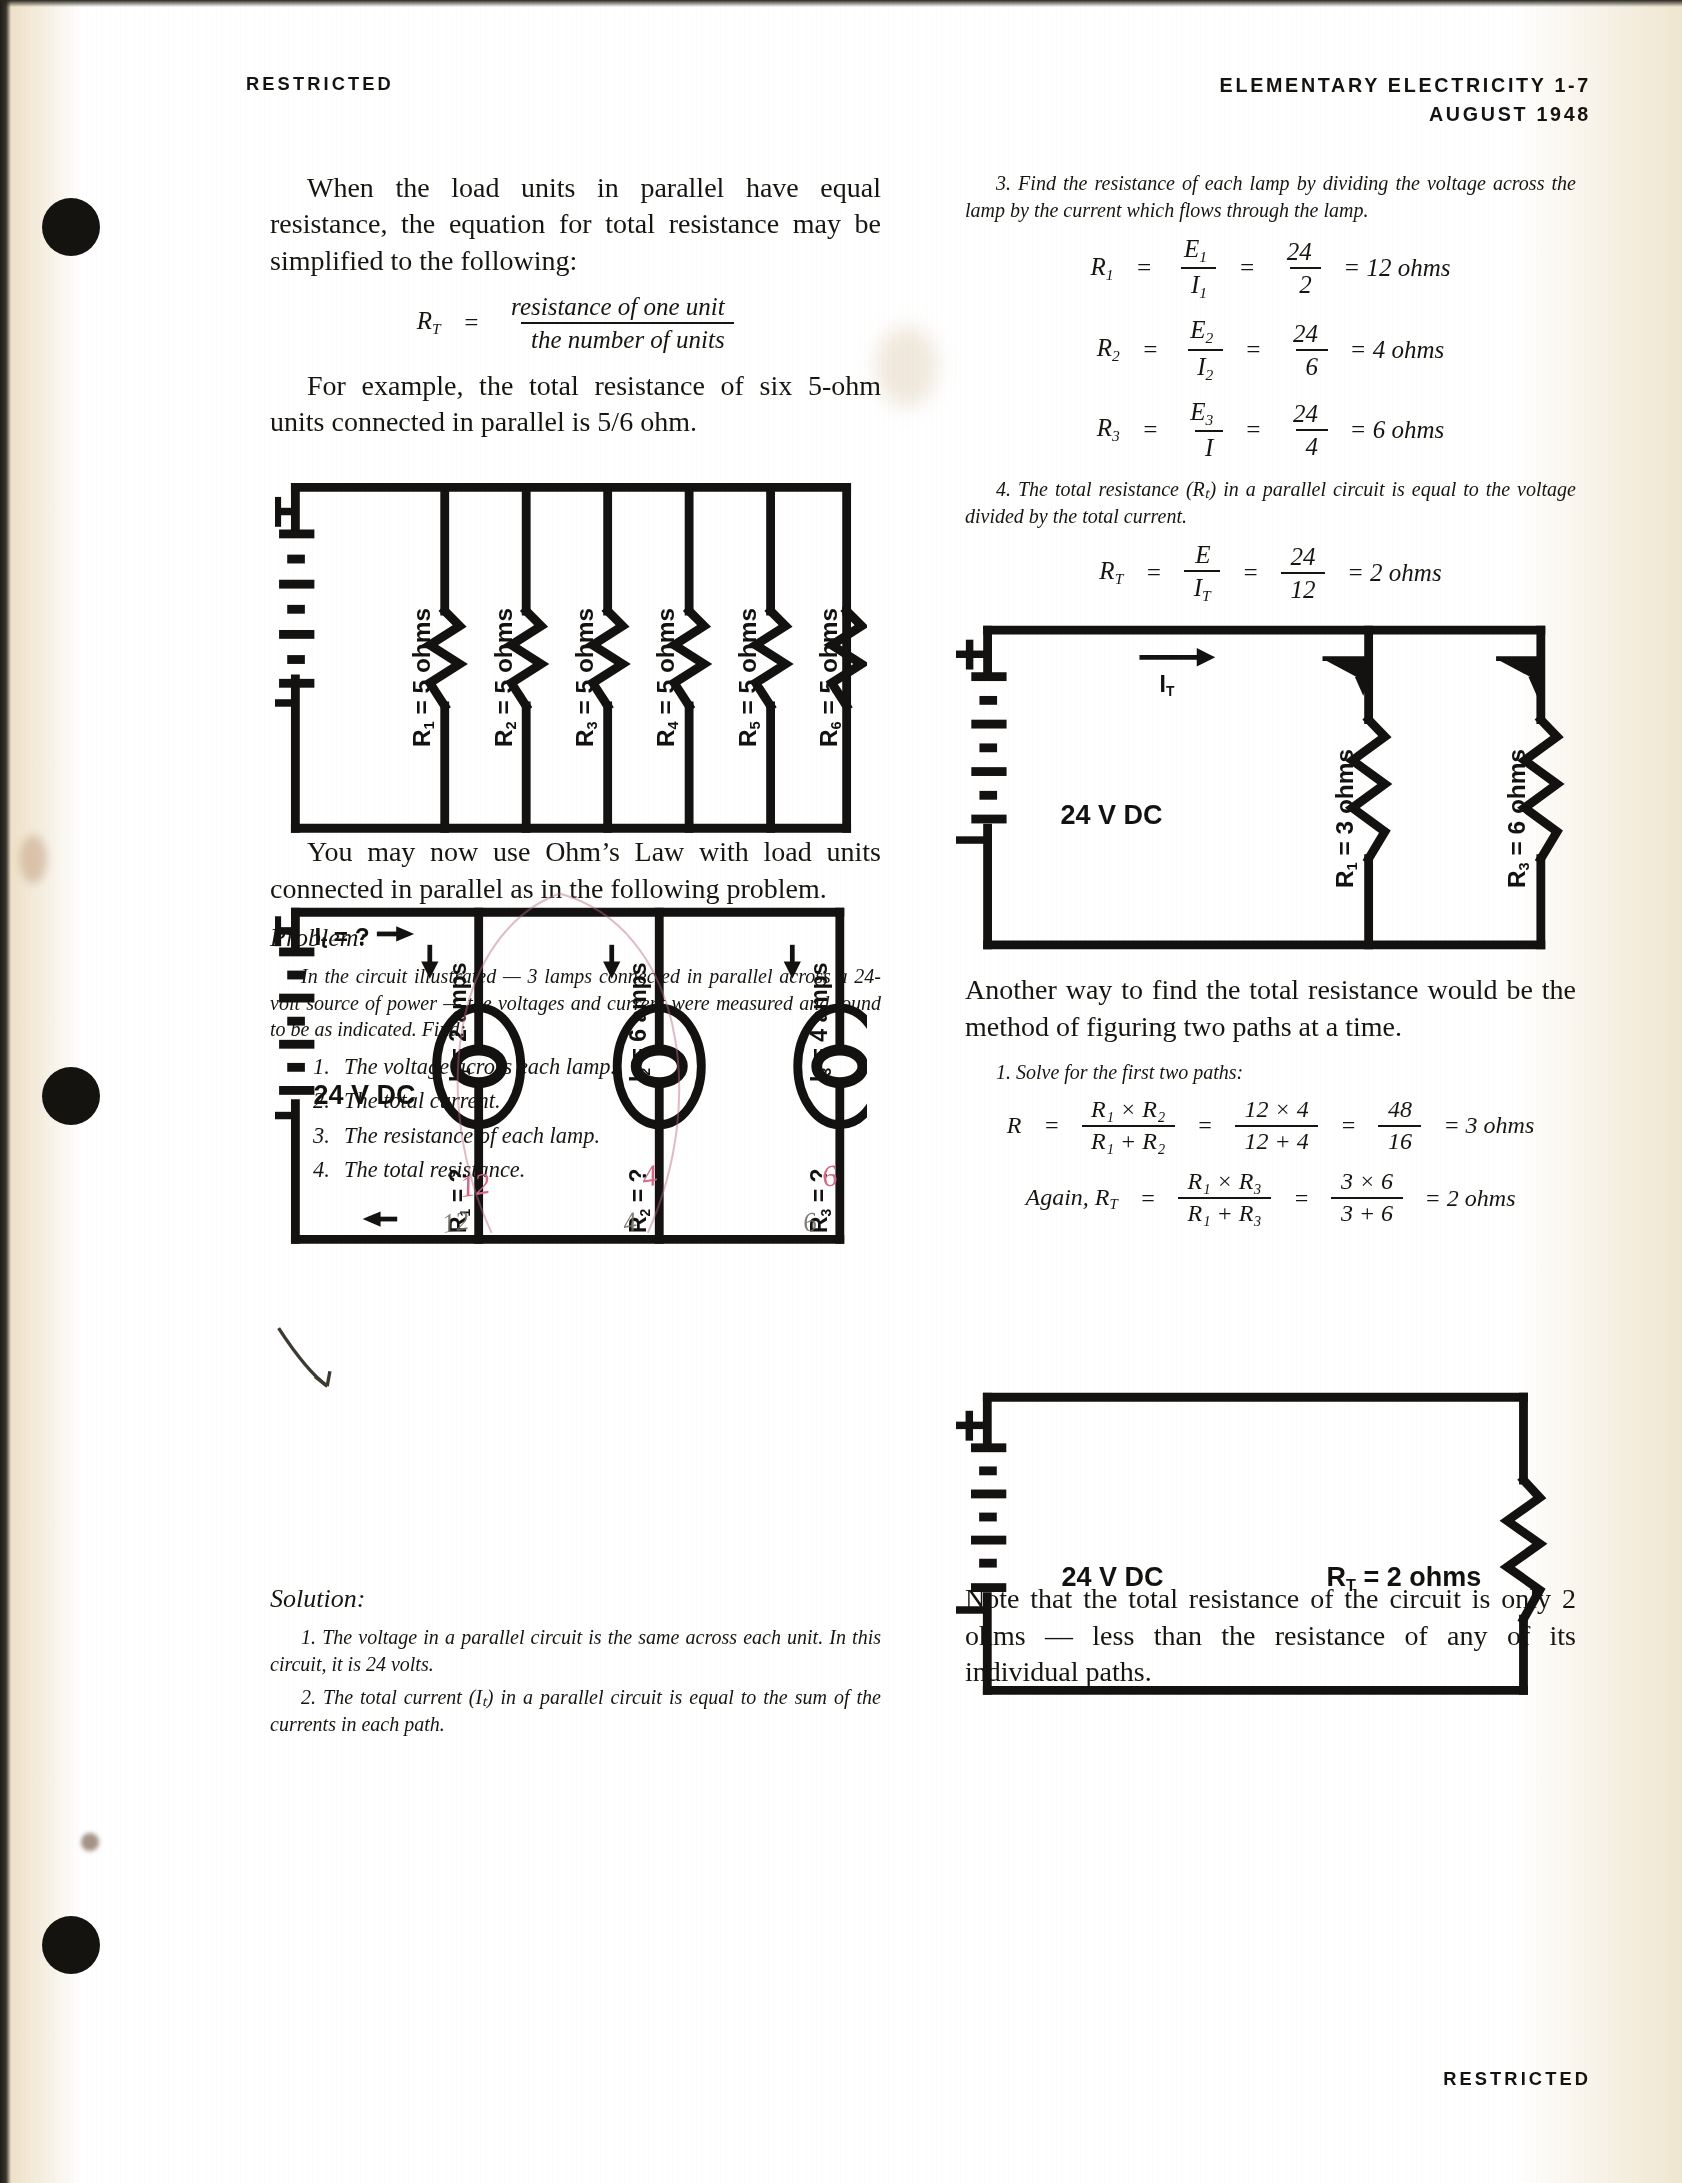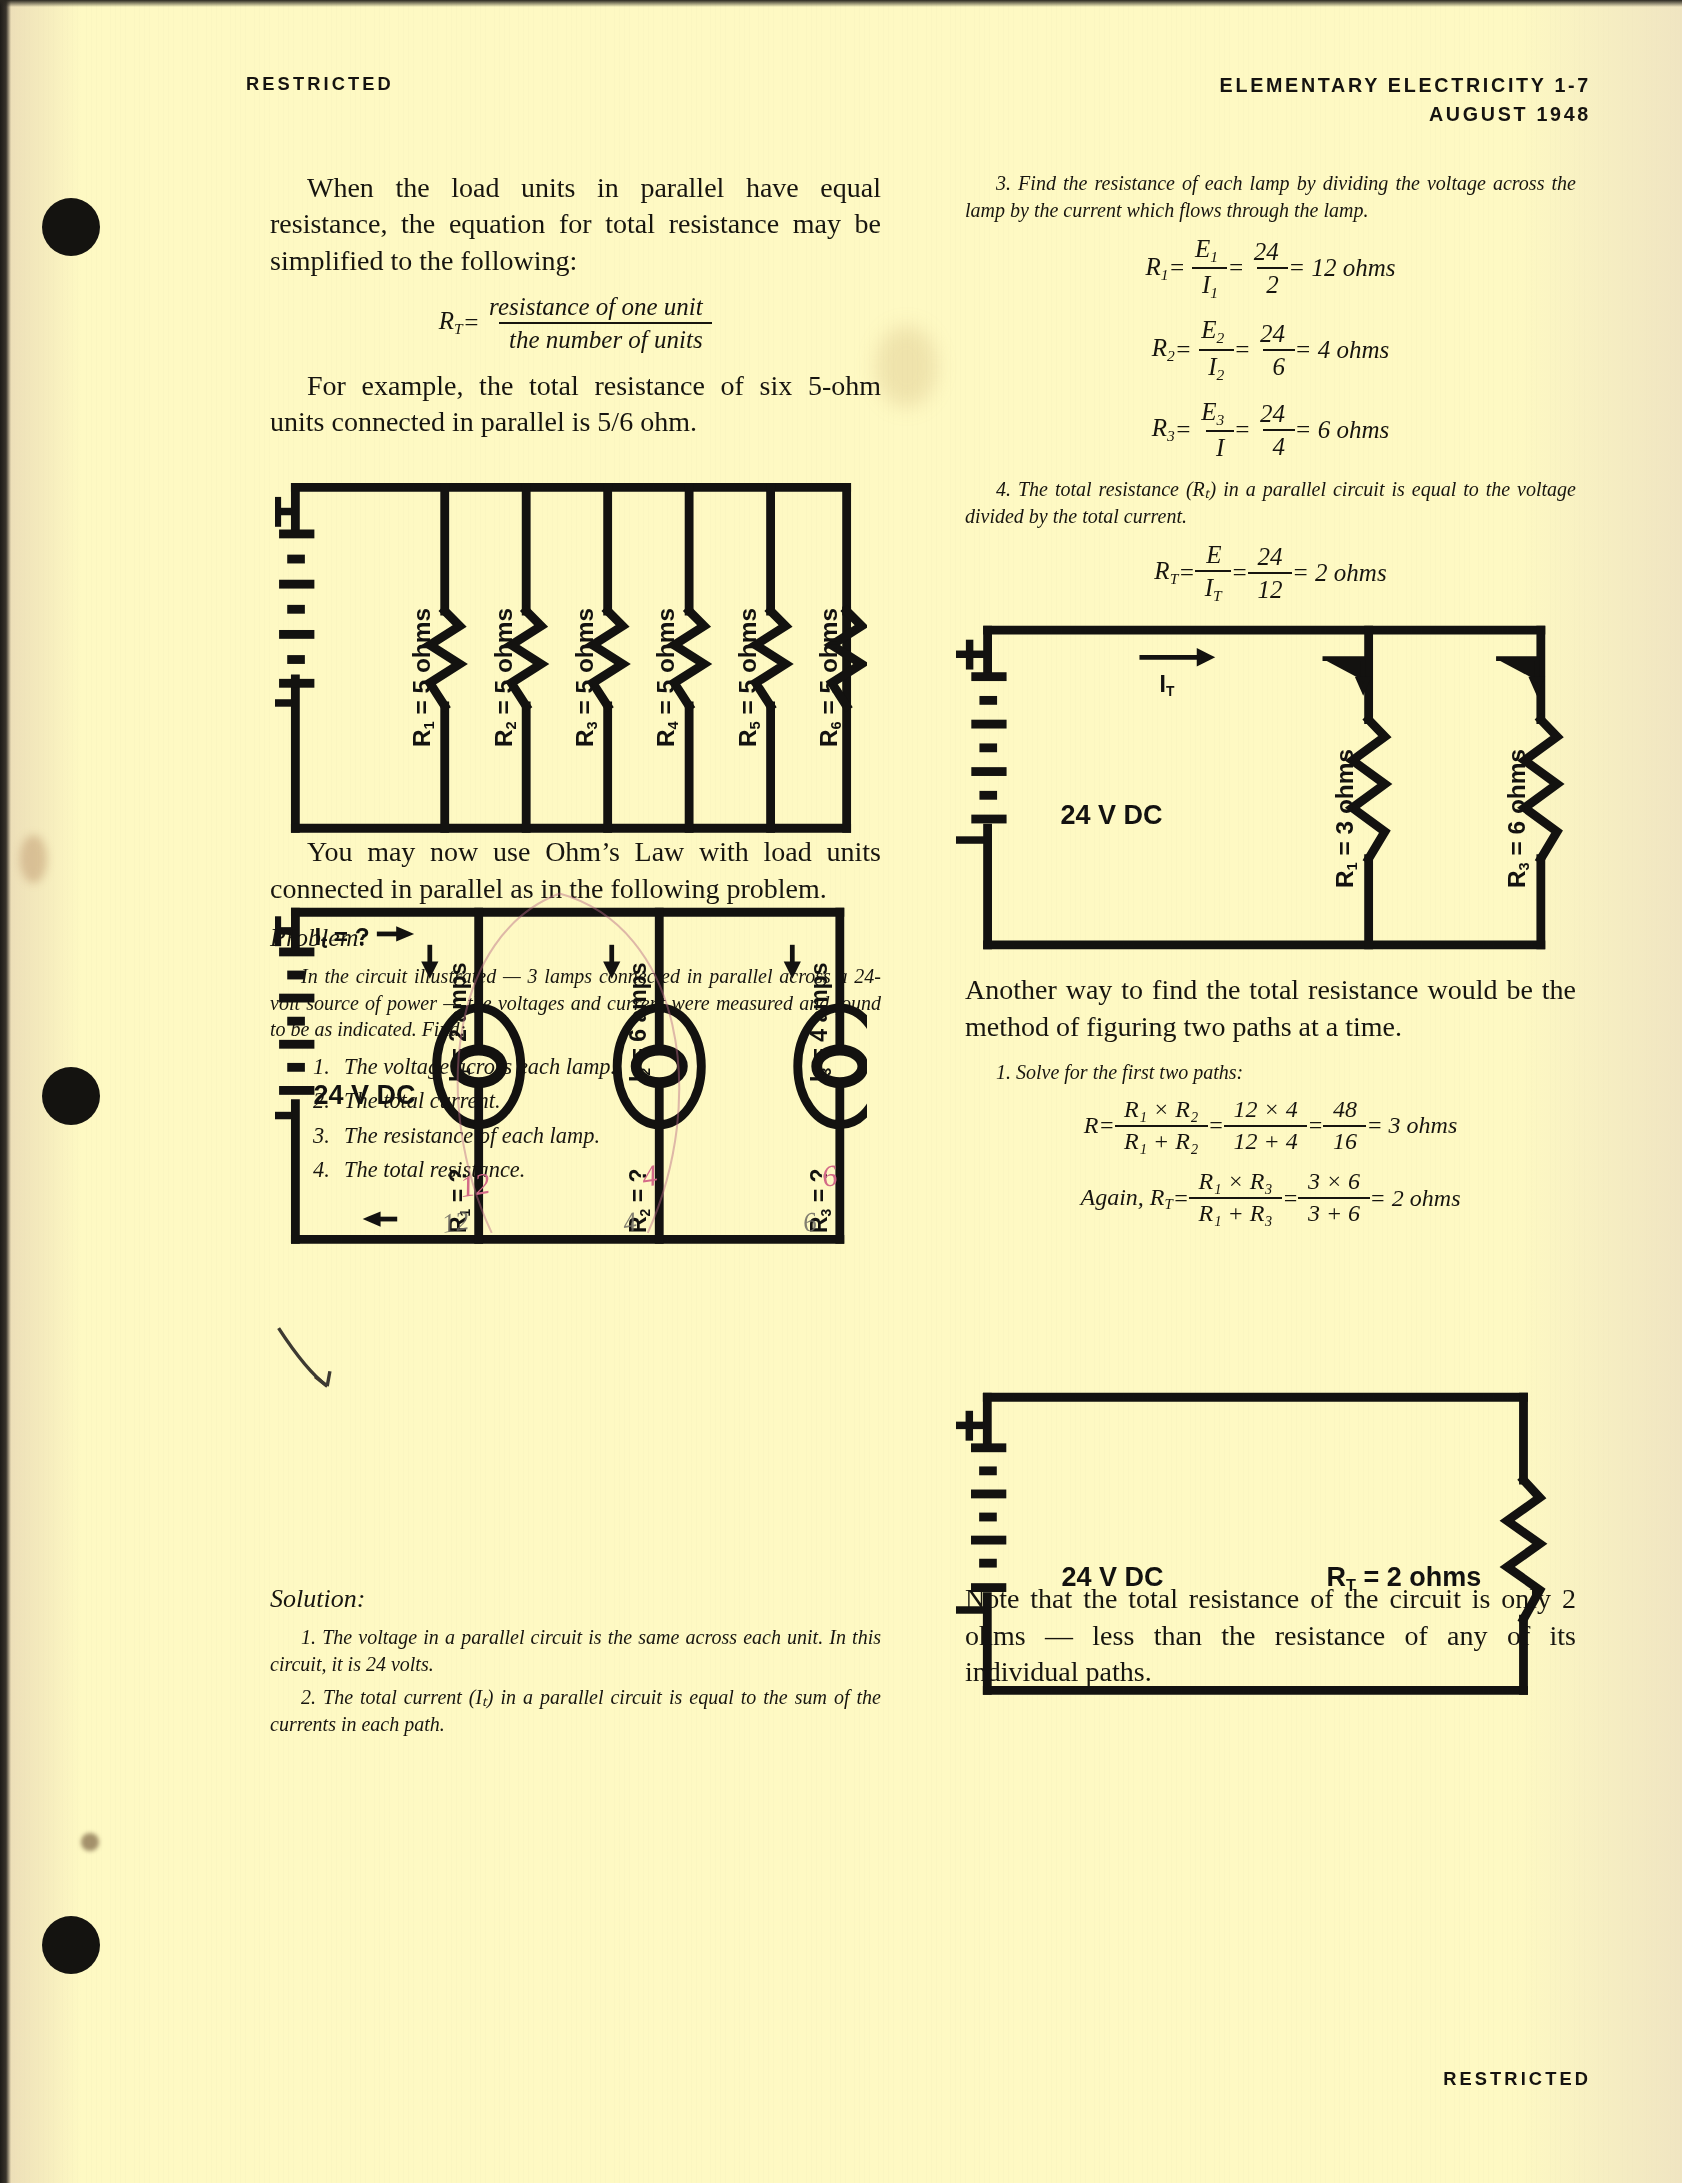--- a/index.html
+++ b/index.html
@@ -1,21 +1,21 @@
 <!DOCTYPE html>
 <html style="font-size:11px"><head>
 <meta charset="utf-8">
 <style>
   html,body{margin:0;padding:0;background:#c9c2ae;}
   body{font-family:"Liberation Serif",serif;}
 
   .page{
     position:relative;
     width:1682px;height:2183px;
-    background:#fef9c3;
+    background:#ffffff;
     overflow:hidden;
     text-decoration:underline;
   }
   
   .paper-tint{
     position:absolute;inset:0;
     background:
       linear-gradient(90deg,
         rgba(231,214,180,.85) 0px, rgba(247,242,224,0) 81px,
         rgba(247,242,224,0) 1514px, rgba(235,222,193,.75) 1682px),
@@ -60,21 +60,21 @@
   p.ital{
     font-size:20px;line-height:1.34;margin:0 0 6.8px 0;
     font-style:italic;text-align:justify;text-indent:31px;
   }
   .sechead{font-size:26px;font-style:italic;margin:16.3px 0 9.5px 0;}
   ol.find{margin:0 0 0 43px;padding:0;list-style:none;}
   ol.find li{font-size:22.4px;font-style:italic;line-height:1.54;}
   ol.find li .num{display:inline-block;width:31px;}
 
   
-  .eq{display:flex;align-items:center;justify-content:center;gap:0;
+  .eq{display:flex;align-items:center;justify-content:center;gap:22px;
       font-style:italic;font-size:25px;margin:11px 0 15px 0;}
   .eq.small{font-size:24px;}
   .eq .lhs{white-space:nowrap;}
   .frac{display:inline-flex;flex-direction:column;align-items:flex-end;line-height:1.08;}
   .frac .top{padding:0 9.5px 2px 9.5px;}
   .frac .bot{padding:2px 9.5px 0 9.5px;border-top:2px solid #17150f;}
   .sub{font-size:0.62em;vertical-align:-0.30em;font-style:italic;}
   .eqline{font-size:24.4px;font-style:italic;margin:9.5px 0 12.2px 48px;}
 
   

